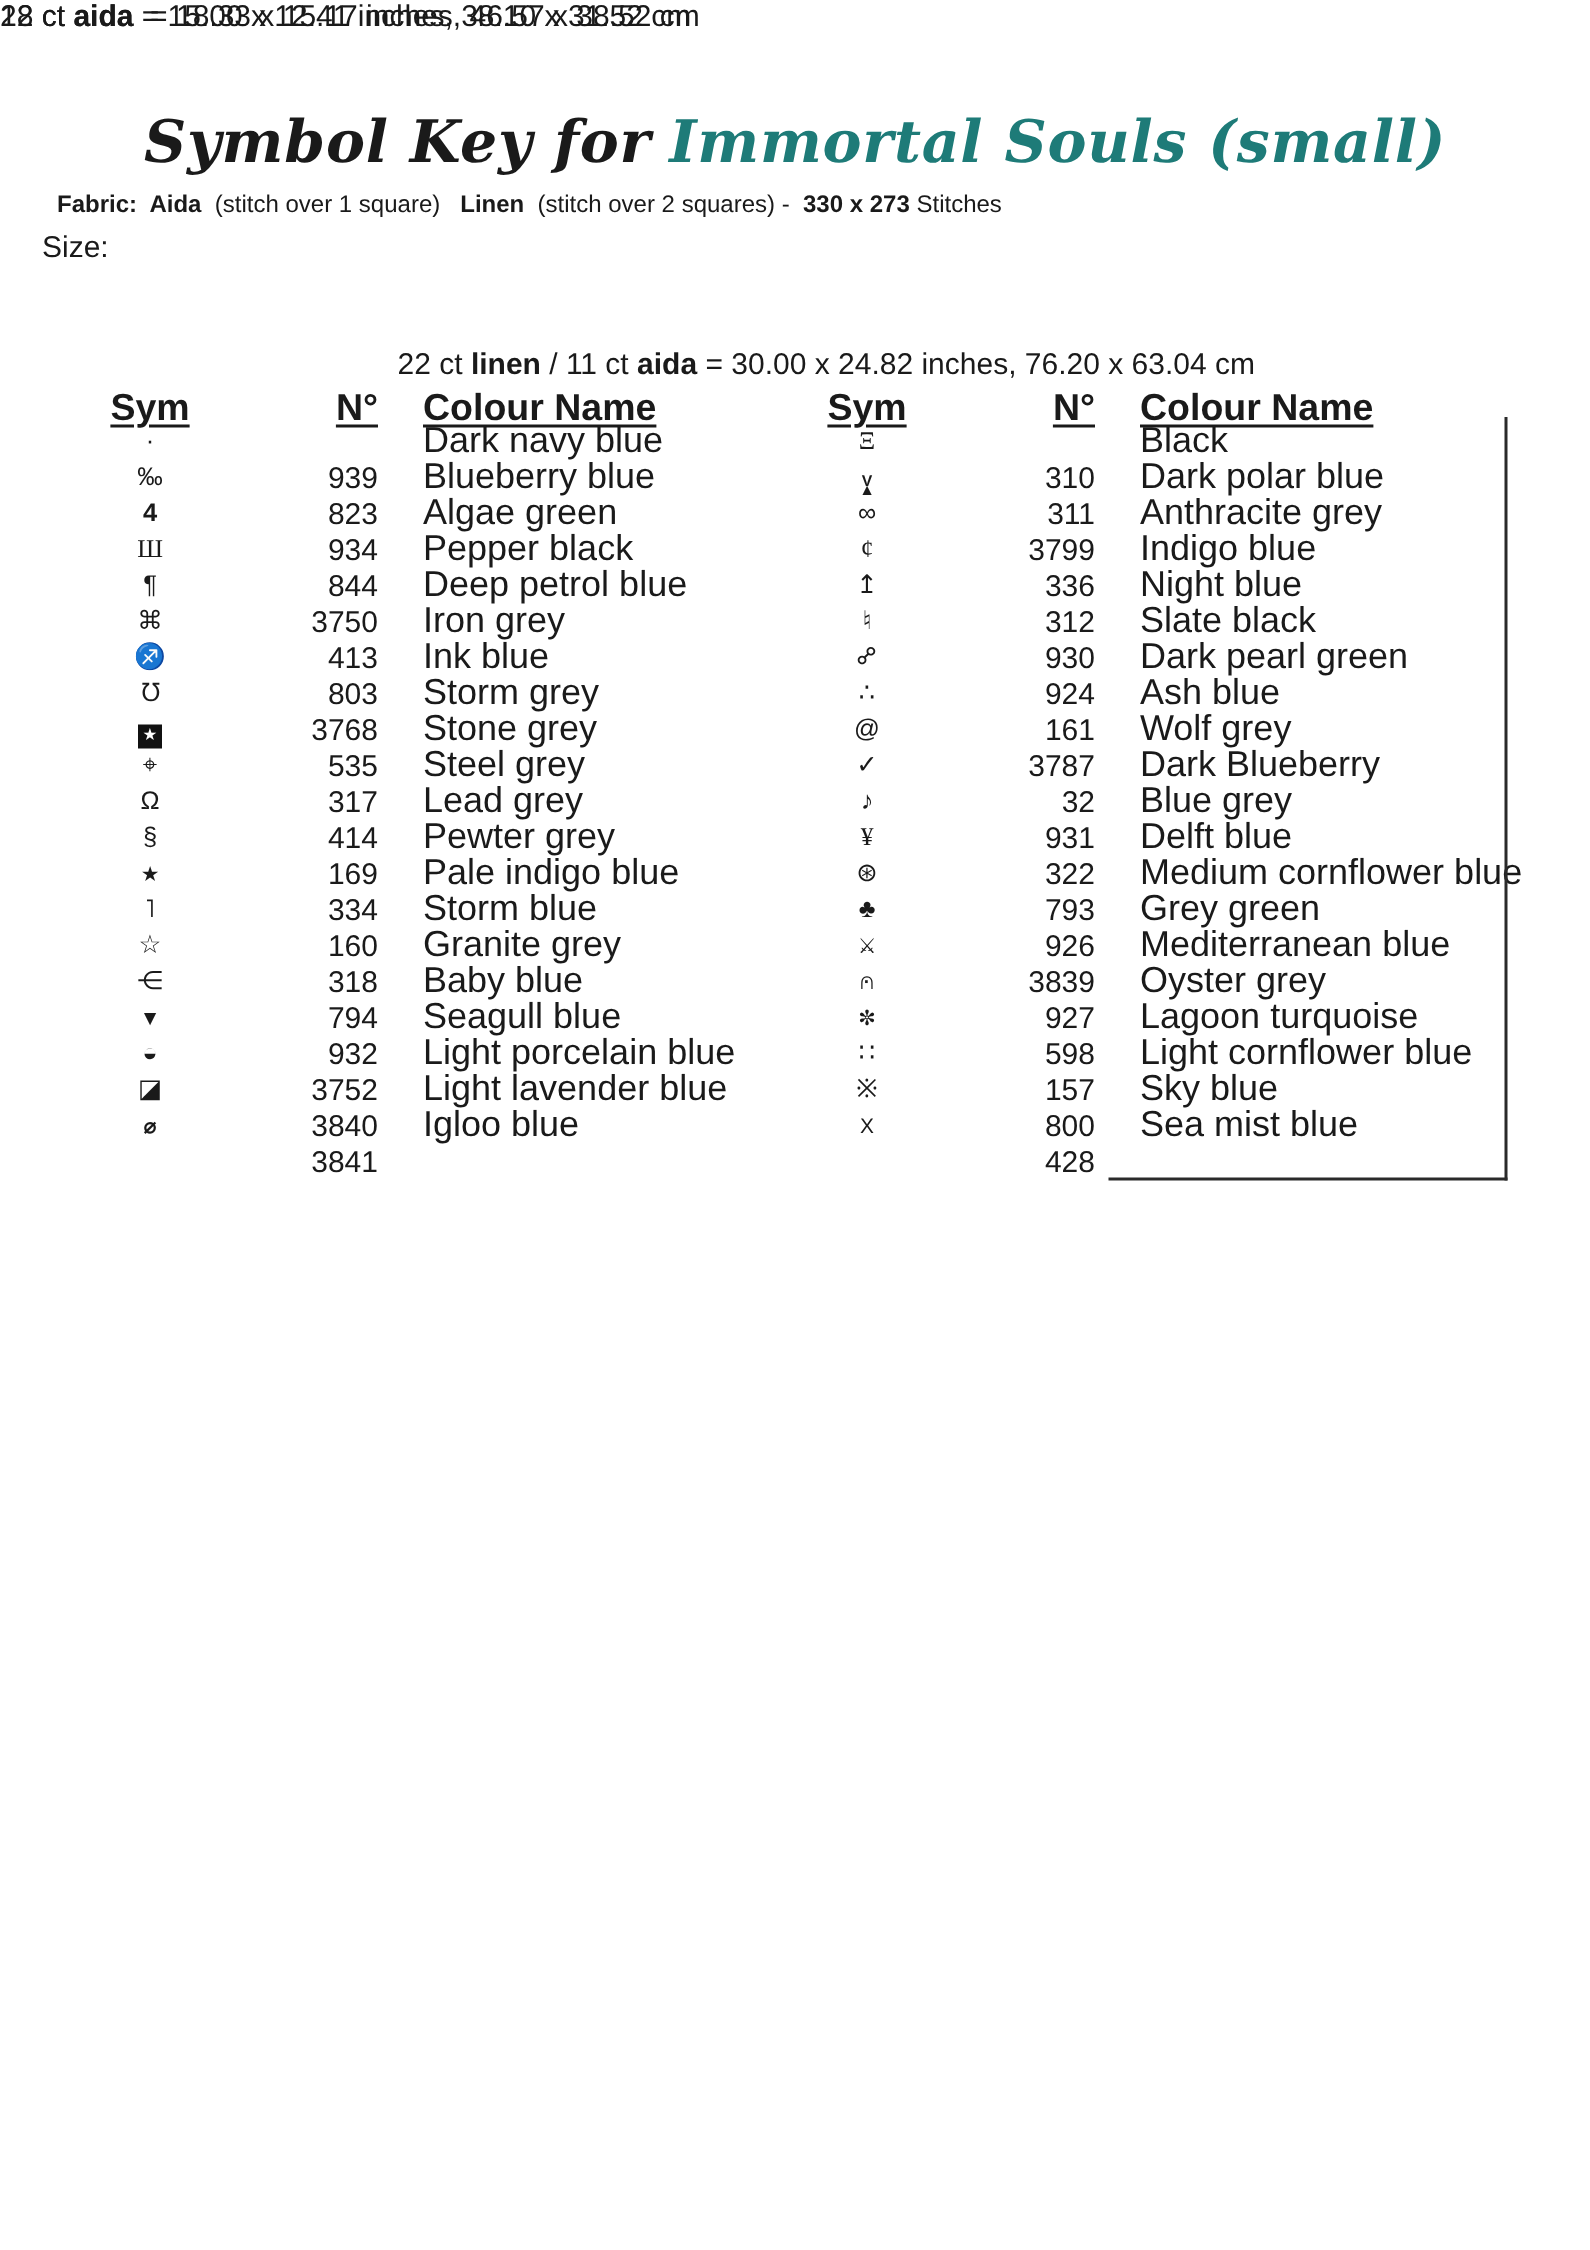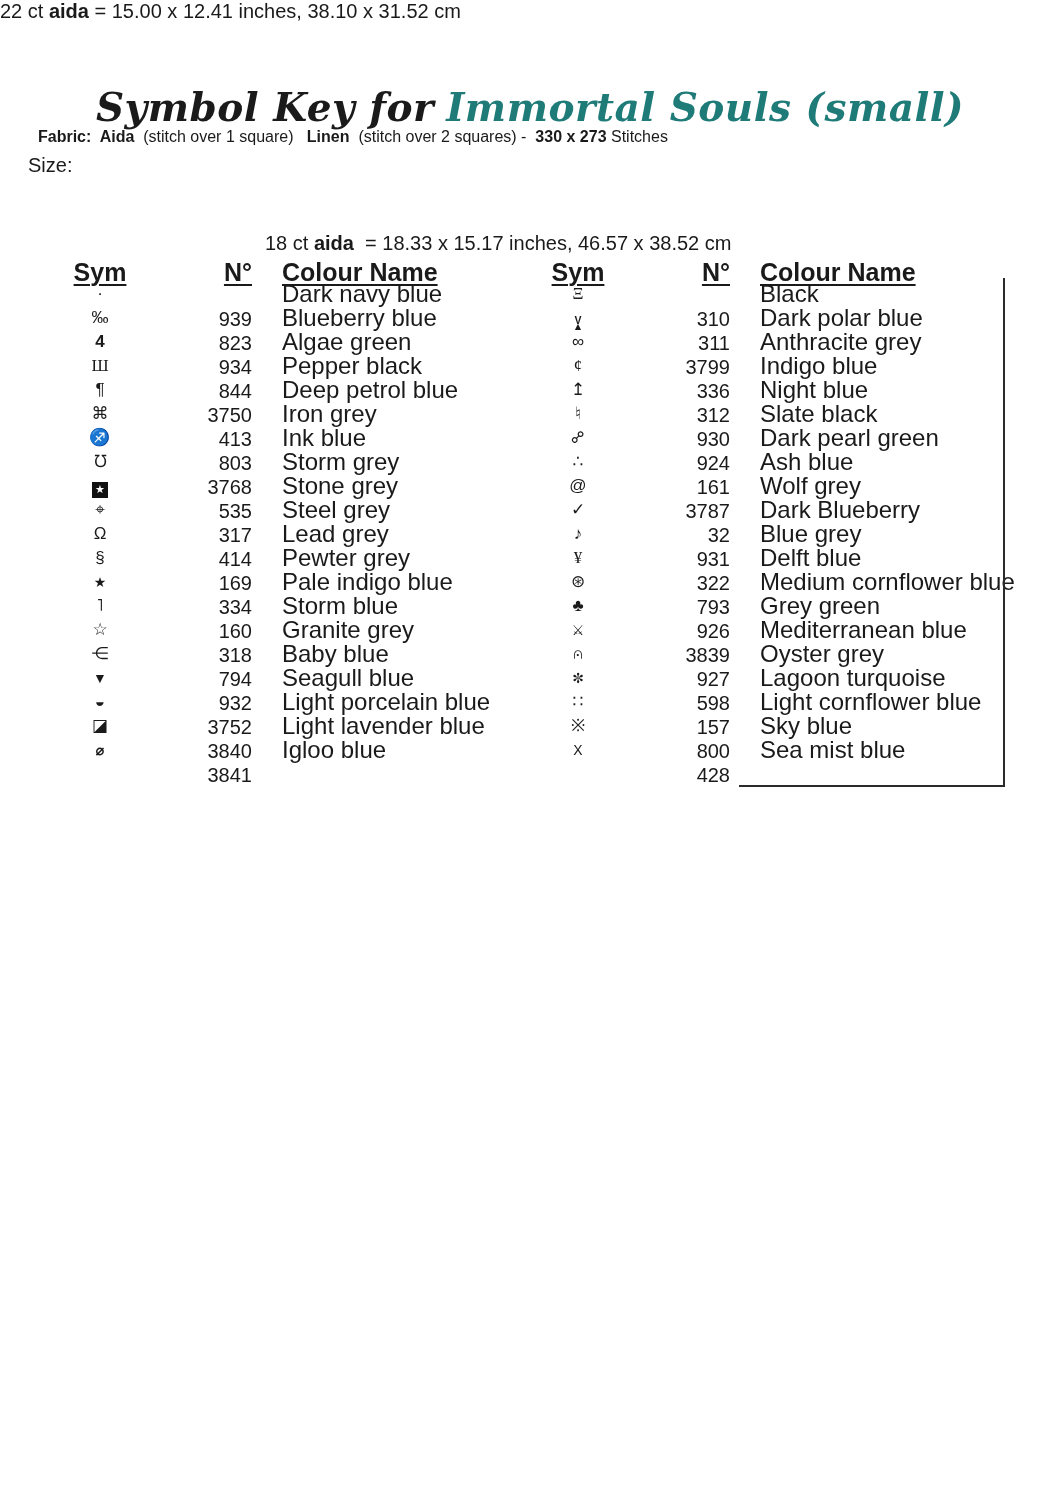--- a/index.html
+++ b/index.html
@@ -1,20 +1,20 @@
 <!DOCTYPE html>
 <html><head>
 <meta charset="utf-8">
 <style>
   html,body{margin:0;padding:0;background:#fff;}
   .page{position:relative;width:1060px;height:1500px;background:#ffffff;overflow:hidden;
         font-family:"Liberation Sans",sans-serif;color:#1a1a1a;}
 
   
-  .title{position:absolute;top:84px;left:0;right:0;text-align:center;
+  .title{position:absolute;top:72px;left:0;right:0;text-align:center;
          font-family:"DejaVu Serif",serif;font-style:italic;font-weight:bold;
          font-size:39px;letter-spacing:.5px;white-space:pre;}
   .title .teal{margin-left:12px;}
 
   
   .fabric{position:absolute;left:38px;top:128px;font-size:16px;white-space:pre;}
   .seg-b{font-weight:bold;}
   .size-label{position:absolute;left:28px;top:154px;font-size:20px;font-weight:normal;text-align:right;}
   .size-line{position:absolute;font-size:20px;white-space:pre;}
   .size-line:nth-of-type(1){left:128px;top:154px;}
@@ -57,20 +57,21 @@
 </head>
 <body>
 
 <div class="page">
 
   <div class="title"><span>Symbol Key for</span><span class="teal" style="color: rgb(30, 123, 120);">Immortal Souls (small)</span></div>
 
   <div class="fabric"><span class="seg-b">Fabric:</span><span class="seg-b">  Aida</span><span class="seg-r">  (stitch over 1 square)   </span><span class="seg-b">Linen</span><span class="seg-r">  (stitch over 2 squares) -  </span><span class="seg-b">330 x 273</span><span class="seg-r"> Stitches</span></div>
 
   <div class="size-label">Size:</div>
+  <div class="size-line"><span class="seg-r">22 ct </span><span class="seg-b">linen</span><span class="seg-r"> / 11 ct </span><span class="seg-b">aida</span><span class="seg-r"> = 30.00 x 24.82 inches, 76.20 x 63.04 cm</span></div>
   <div class="size-line"><span class="seg-r">18 ct </span><span class="seg-b">aida</span><span class="seg-r">  = 18.33 x 15.17 inches, 46.57 x 38.52 cm</span></div>
   <div class="size-line"><span class="seg-r">22 ct </span><span class="seg-b">aida</span><span class="seg-r"> = 15.00 x 12.41 inches, 38.10 x 31.52 cm</span></div>
 
   <div class="key-table kt-left">
     <div class="hcell h-sym">Sym</div>
     <div class="hcell h-num">N°</div>
     <div class="hcell h-name">Colour Name</div>
   <div class="c-sym"><span class="sym">·</span></div>
       <div class="c-num">939</div>
       <div class="c-name">Dark navy blue</div>

